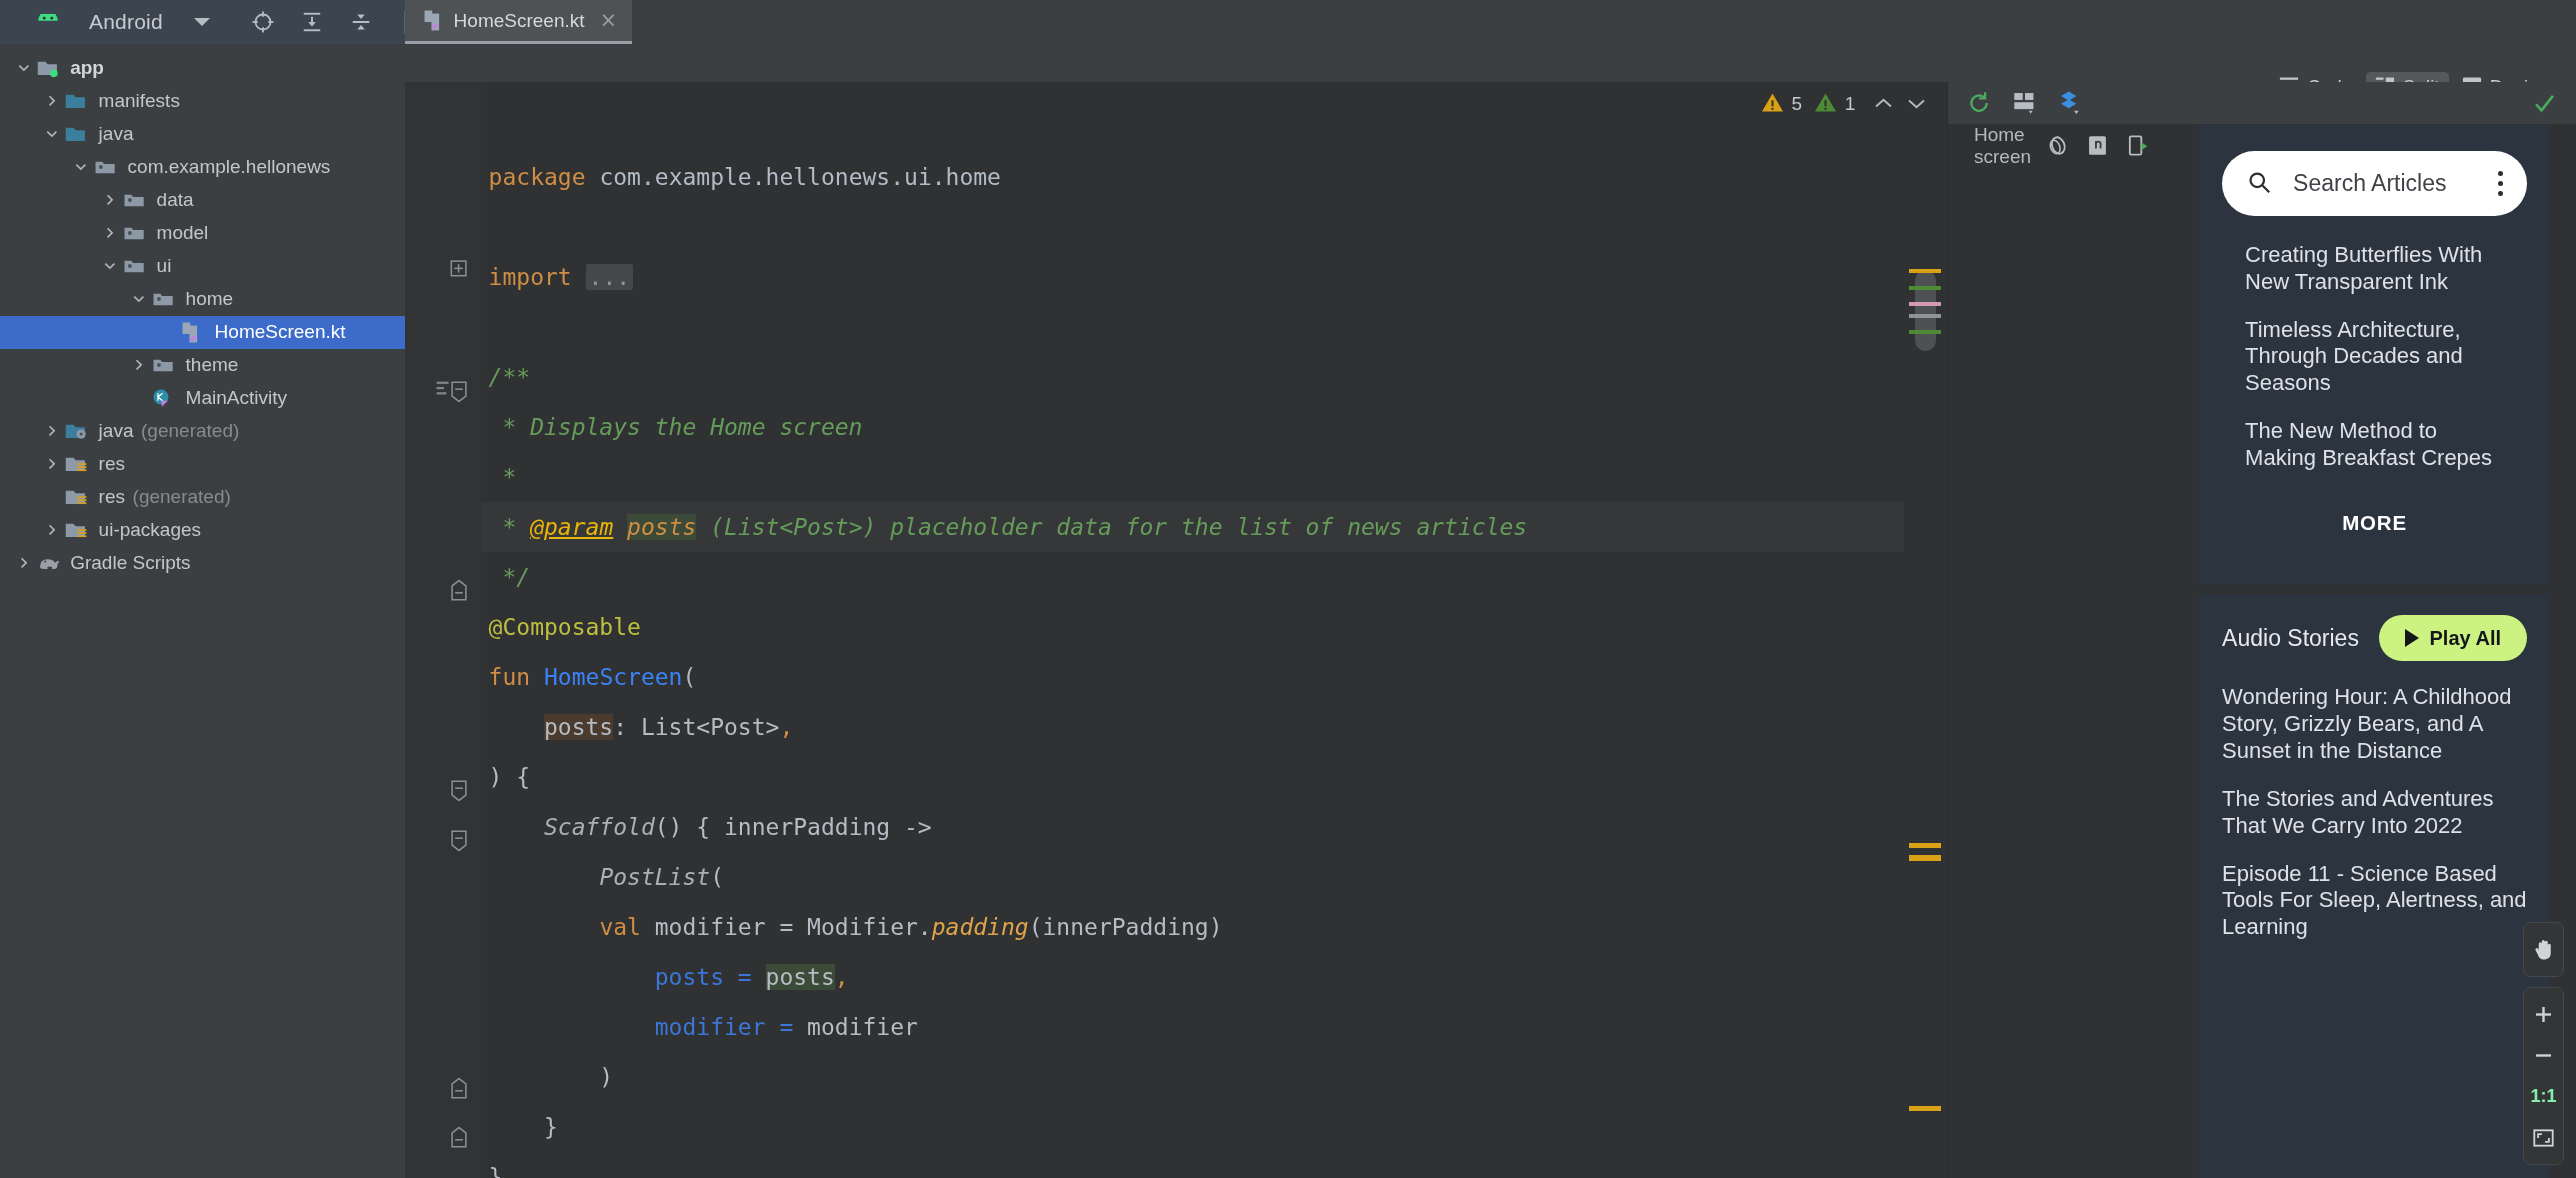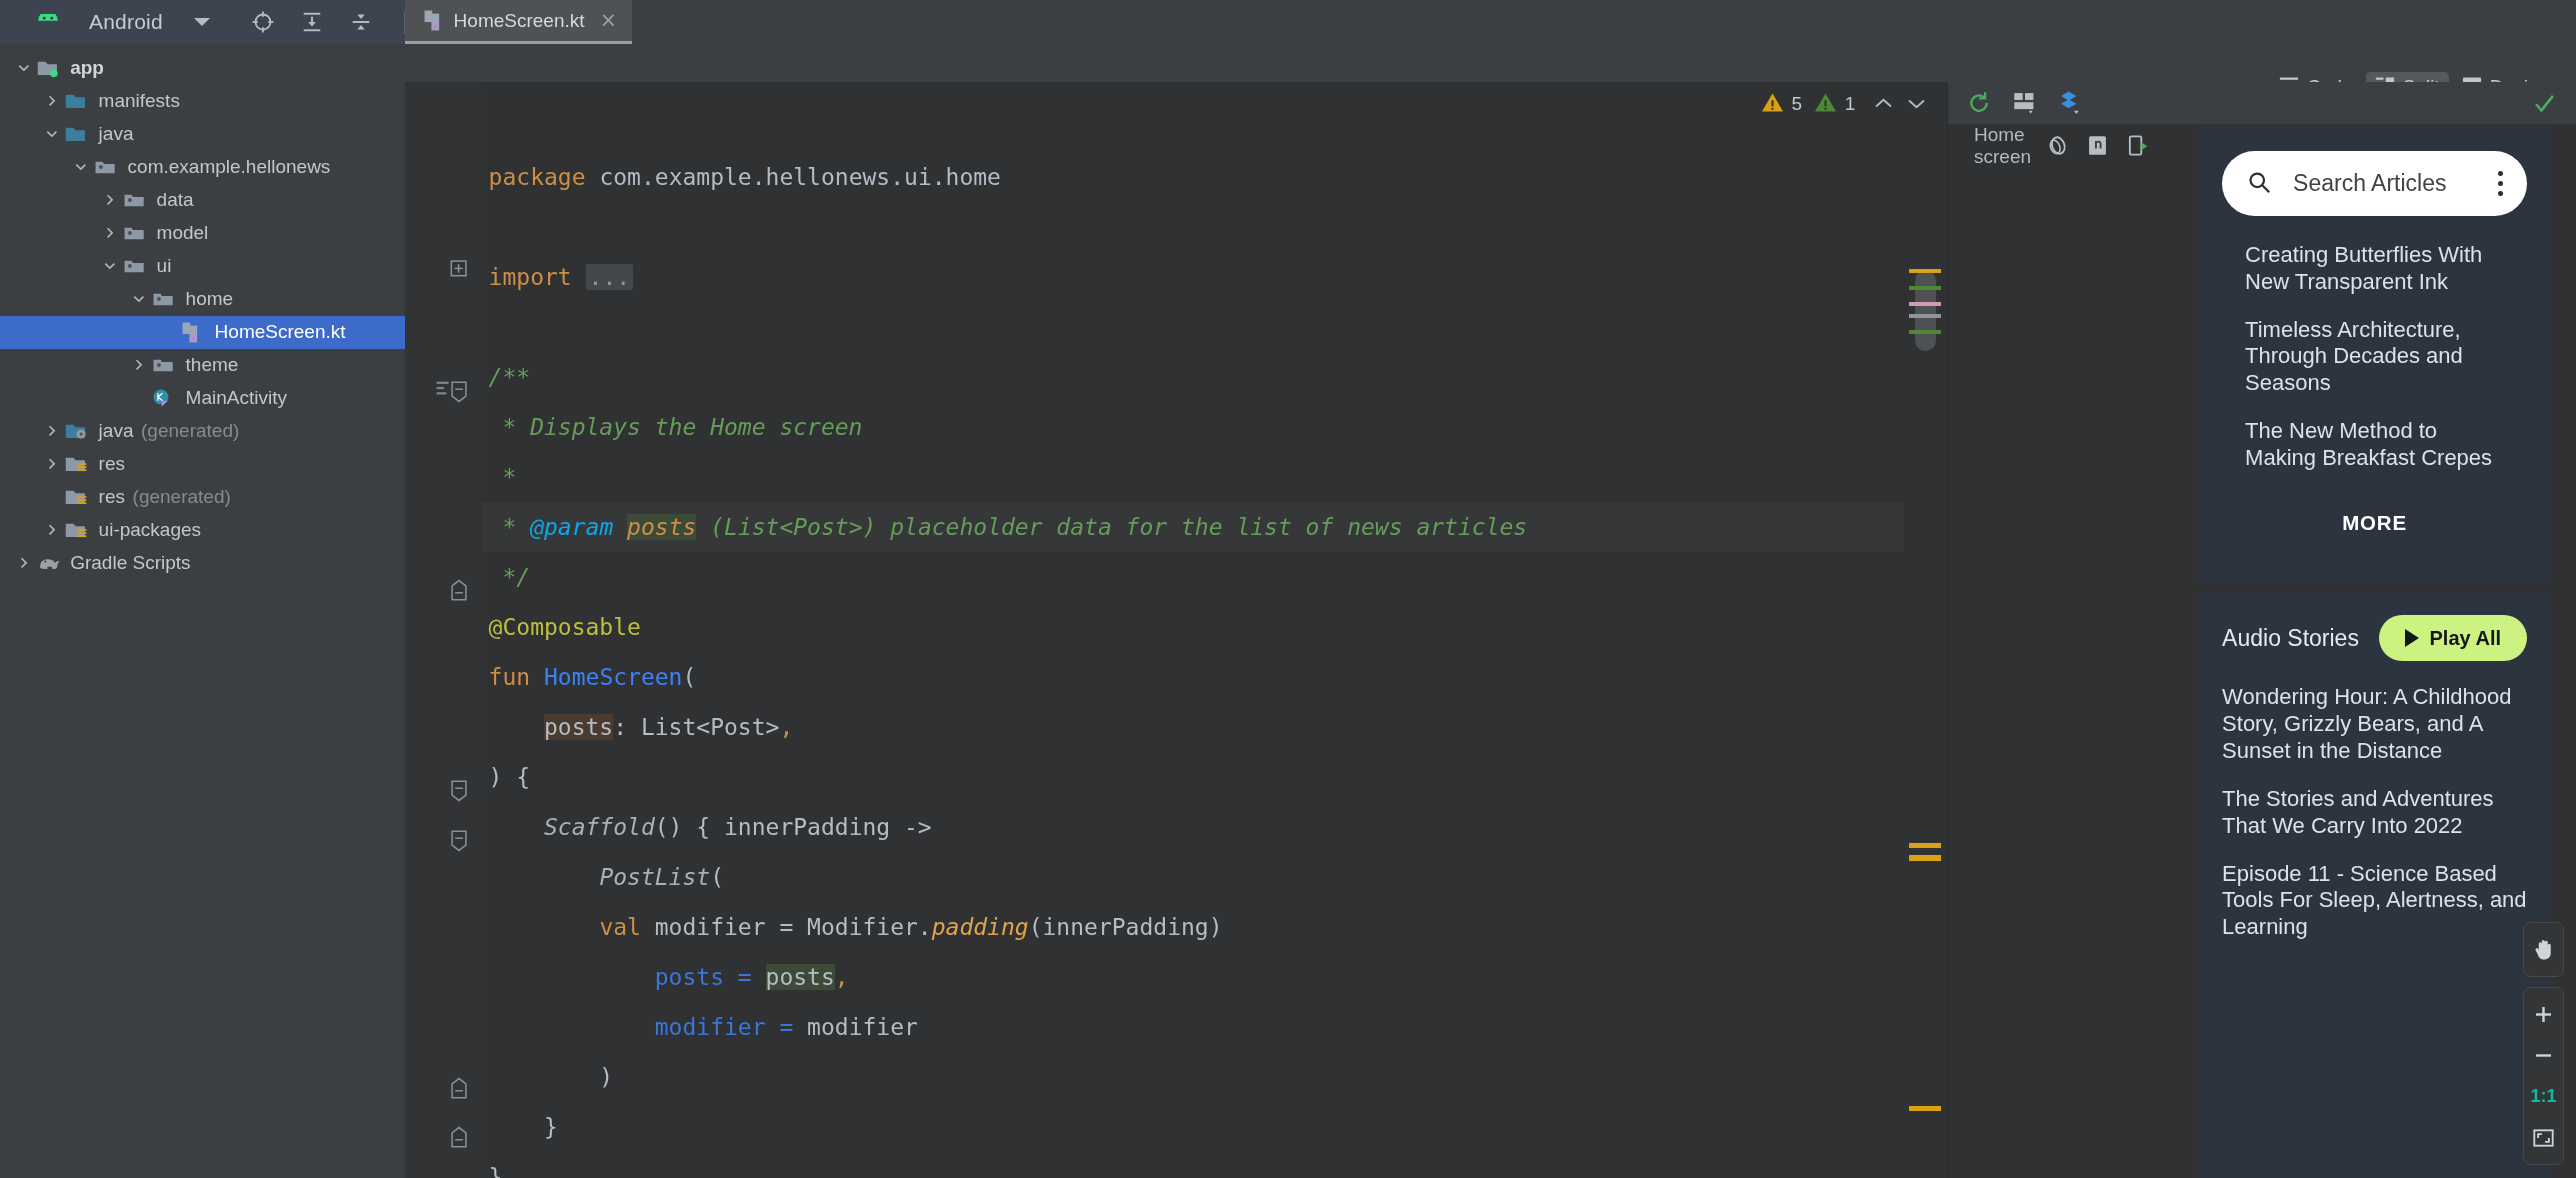--- a/index.html
+++ b/index.html
@@ -149,21 +149,21 @@
     color: #b6bcc4;
     padding-left: 7.6px;
     position: relative;
   }
   .code-line.caret-row { background: #353739; }
 
   
   .kw     { color: #cf8e44; }
   .pkg    { color: #b3bcc6; }
   .cmt    { color: #669c5a; font-style: italic; }
-  .tag    { color: #0ea5e9; font-style: italic; }
+  .tag    { color: #eab308; font-style: italic; text-decoration: underline; }
   .cmt-param { color: #cf8e44; font-style: italic; background: #3c4b38; }
   .anno   { color: #bfbf3f; }
   .fname  { color: #3b82f6; }
   .plain  { color: #b6bcc4; }
   .ital   { color: #a9b0b8; font-style: italic; }
   .italo  { color: #e0a44a; font-style: italic; }
   .named  { color: #3b76d8; }
   .hl-green { background: #3c4b38; }
   .hl-brown { background: #4a3b2e; }
   .fold-dots {
@@ -261,21 +261,21 @@
     position: absolute; right: 12px; bottom: 13.7px;
     display: flex; flex-direction: column; gap: 10.6px; z-index: 10;
   }
   .zt-group {
     background: #333537; border: 0.8px solid #46494b; border-radius: 7.6px;
     display: flex; flex-direction: column; align-items: center;
     padding: 6px 0;
   }
   .zt-btn {
     width: 39px; height: 41px; display: flex; align-items: center;
-    justify-content: center; color: #14b8a6; font-size: 26px;
+    justify-content: center; color: #86efac; font-size: 26px;
   }
   .zt-btn.small { font-size: 18px; font-weight: bold; }
 </style>
 </head>
 <body>
 
 <div id="app">
 
   <div class="top-strip">
 

